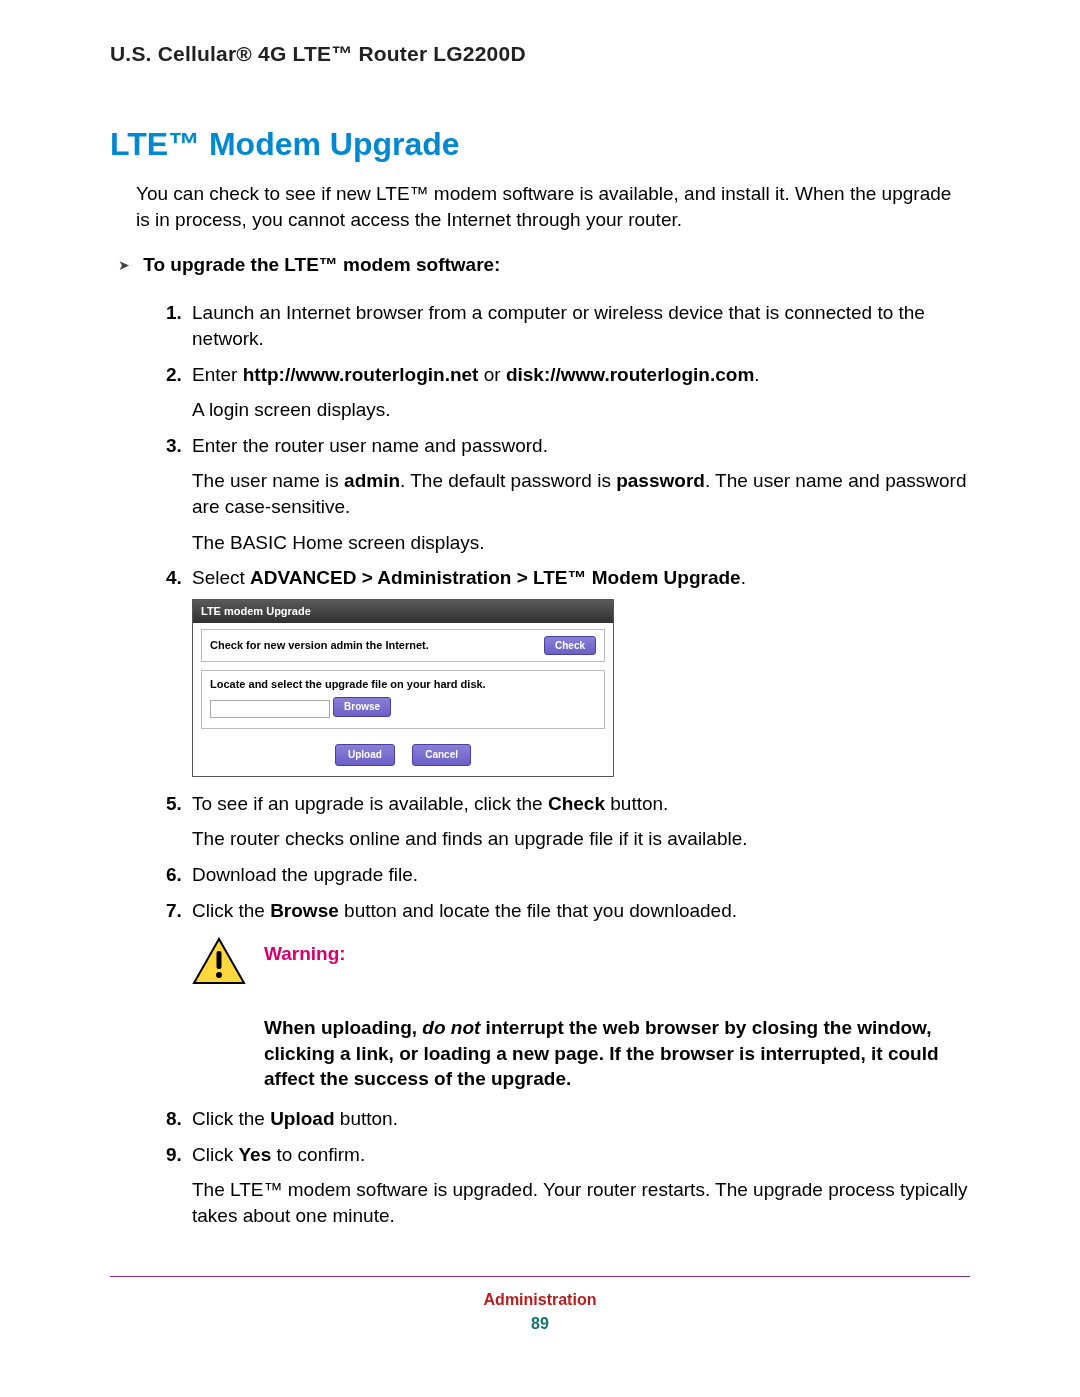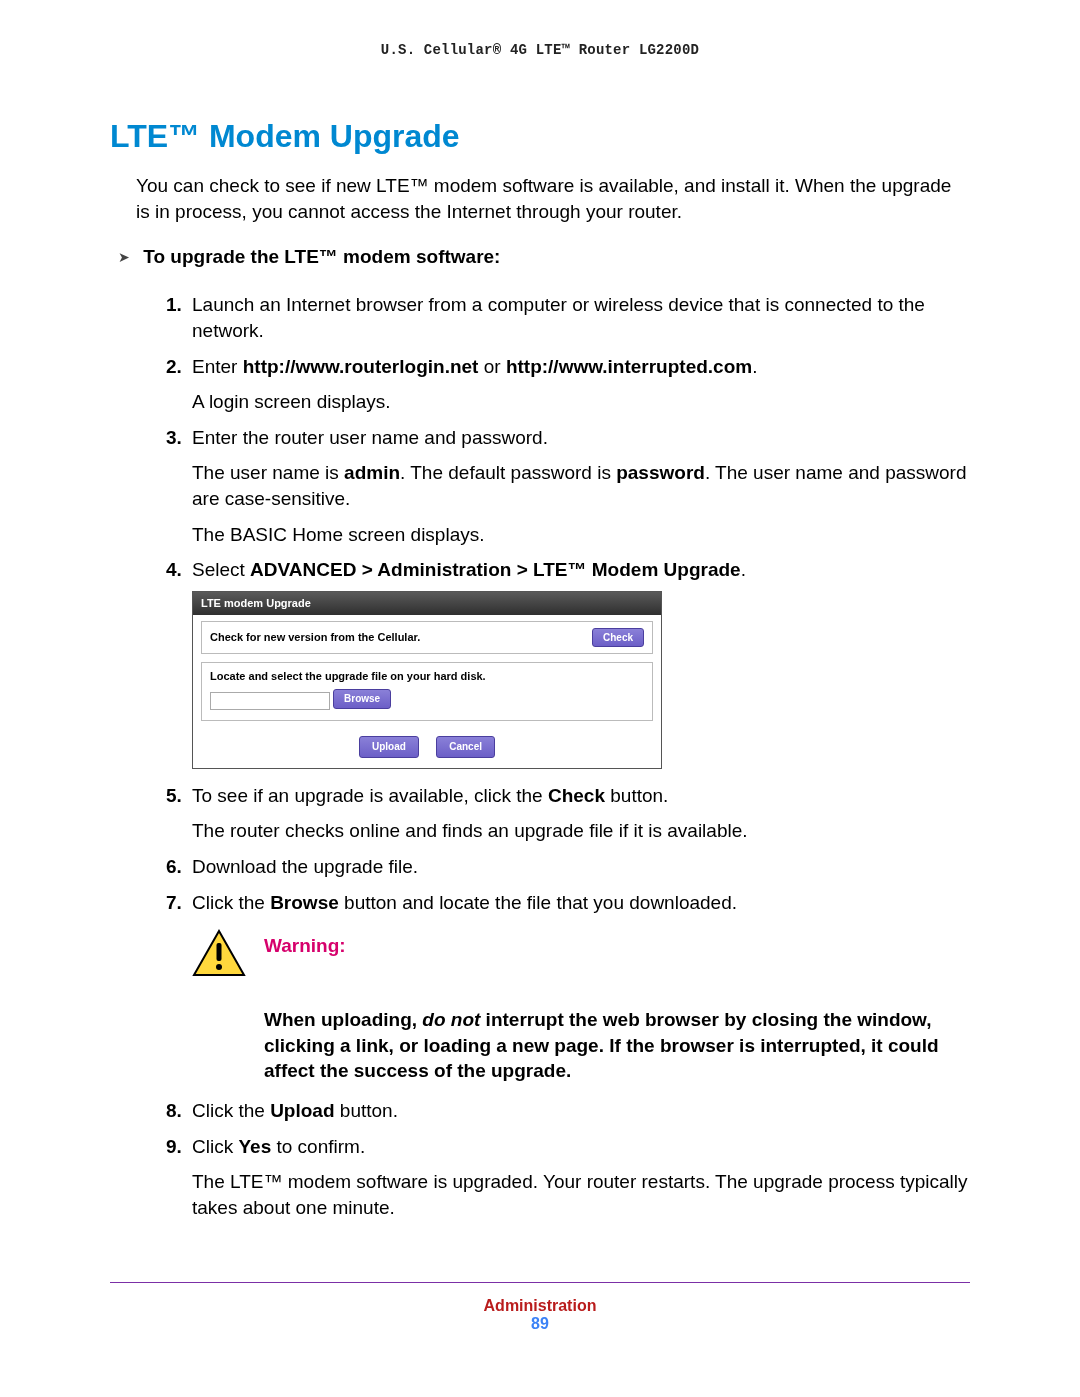--- a/index.html
+++ b/index.html
@@ -9,25 +9,25 @@
     height: 1397px;
     background: #ffffff;
     font-family: Arial, Helvetica, sans-serif;
     color: #000;
     position: relative;
   }
   .page {
     padding: 42px 110px 0 110px;
   }
   .doc-header {
-    text-align: center;
-    font-weight: bold;
-    font-size: 14px;
+    text-align: left;
+    font-weight: bold;
+    font-size: 21px;
     color: #222;
-    font-family: Liberation Mono, monospace;
+    font-family: Liberation Sans, sans-serif;
     letter-spacing: 0.2px;
     margin-bottom: 60px;
   }
   h1.section-title {
     font-family: "Segoe UI", Arial, sans-serif;
     color: #0088d1;
     font-weight: bold;
     font-size: 32px;
     margin: 0 0 18px 0;
   }
@@ -69,21 +69,21 @@
   }
   ol.steps .sub {
     margin-top: 10px;
   }
   .b { font-weight: bold; }
   .i { font-style: italic; }
 
   
   .ui-shot {
     margin: 8px 0 14px 0;
-    width: 470px;
+    width: 422px;
     border: 1px solid #555;
     background: #fff;
     font-family: Arial, sans-serif;
   }
   .ui-titlebar {
     background: linear-gradient(#5a5a5a, #2f2f2f);
     color: #fff;
     font-weight: bold;
     font-size: 11px;
     padding: 4px 8px;
@@ -170,23 +170,24 @@
     border-top: 1px solid #7b2fa6;
     margin: 0 0 14px 0;
   }
   .footer-label {
     color: #b91c1c;
     font-family: "Segoe UI", Arial, sans-serif;
     font-weight: bold;
     font-size: 16px;
   }
   .footer-page {
-    color: #3b82f6;
+    color: #0f766e;
     font-weight: bold;
     font-size: 16px;
+    margin-top: 6px;
   }
 </style>
 </head>
 <body>
 
 <div class="page">
   <div class="doc-header">U.S. Cellular® 4G LTE™ Router LG2200D</div>
 
   <h1 class="section-title">LTE™ Modem Upgrade</h1>
 
@@ -200,21 +201,21 @@
   <ol class="steps">
 
     <li>
       <span class="num">1.</span>
       <span>Launch an Internet browser from a computer or wireless device that is connected to the network.</span>
     </li>
 
     <li>
       <span class="num">2.</span>
       <span>
-        <span>Enter </span><span class="b">http://www.routerlogin.net</span><span> or </span><span class="b">http://www.interrupted.com</span><span>.</span>
+        <span>Enter </span><span class="b">http://www.routerlogin.net</span><span> or </span><span class="b">disk://www.routerlogin.com</span><span>.</span>
       </span>
       <div class="sub">A login screen displays.</div>
     </li>
 
     <li>
       <span class="num">3.</span>
       <span>Enter the router user name and password.</span>
       <div class="sub">
         <span>The user name is </span><span class="b">admin</span><span>. The default password is </span><span class="b">password</span><span>. The user name and password are case-sensitive.</span>
       </div>
@@ -225,21 +226,21 @@
       <span class="num">4.</span>
       <span>
         <span>Select </span><span class="b">ADVANCED &gt; Administration &gt; LTE™ Modem Upgrade</span><span>.</span>
       </span>
 
       
       <div class="ui-shot">
         <div class="ui-titlebar">LTE modem Upgrade</div>
         <div class="ui-body">
           <div class="ui-row1">
-            <span>Check for new version from the Cellular.</span>
+            <span>Check for new version admin the Internet.</span>
             <span class="ui-btn small">Check</span>
           </div>
           <div class="ui-row2">
             <div>Locate and select the upgrade file on your hard disk.</div>
             <div style="margin-top:4px;">
               <span class="ui-input"></span>
               <span class="ui-btn small">Browse</span>
             </div>
           </div>
           <div class="ui-footer">

